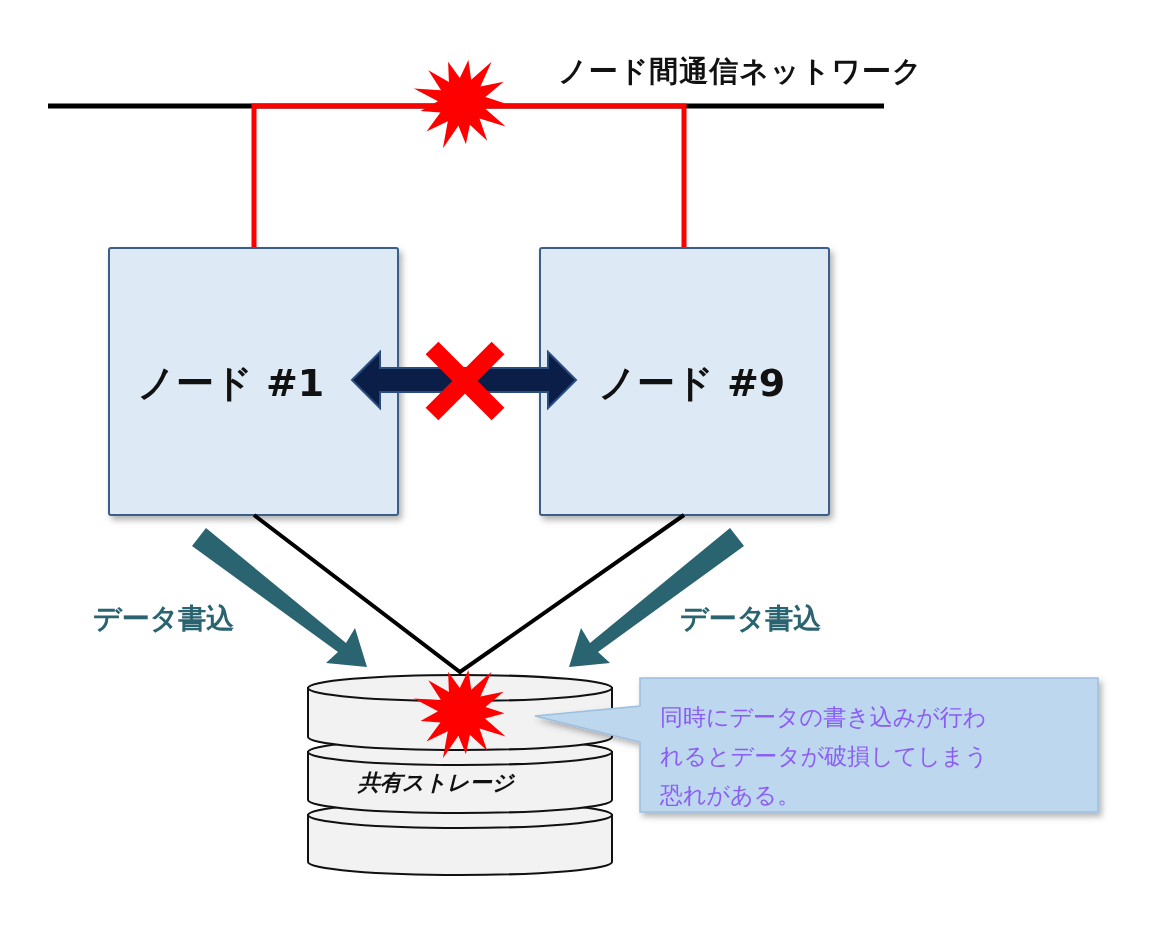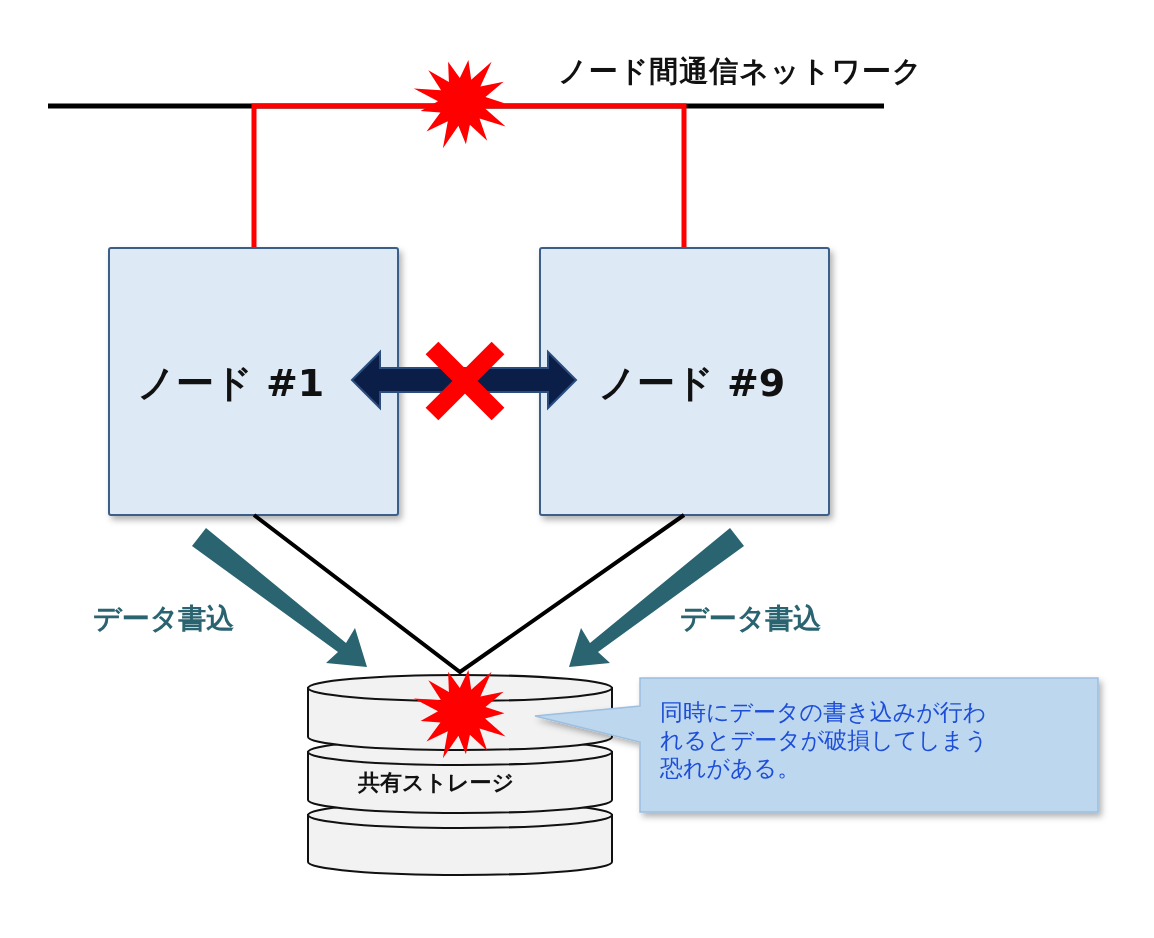--- a/index.html
+++ b/index.html
@@ -7,23 +7,23 @@
          font-family: "DejaVu Sans", "Liberation Sans", sans-serif; }
   svg { position: absolute; left: 0; top: 0; }
   .lbl { position: absolute; white-space: nowrap; font-weight: bold; }
   .title { left: 540px; top: 52px; font-size: 29px; color: #111; letter-spacing: 1px; margin-left: 18px; }
   .node-label { font-size: 38px; color: #111; }
   .node1-label { left: 137px; top: 358px; }
   .node2-label { left: 598px; top: 358px; }
   .write-label { font-size: 28px; color: #2a6470; }
   .write-left { left: 93px; top: 600px; }
   .write-right { left: 680px; top: 600px; }
-  .storage-label { left: 358px; top: 768px; font-size: 22px; color: #111; }
+  .storage-label { left: 358px; top: 768px; font-size: 22px; color: #111; font-style: italic; }
   .callout-text { position: absolute; left: 660px; top: 698px; width: 420px;
-                  font-size: 23px; line-height: 28px; color: #1d4ed8; white-space: pre-line; }
+                  font-size: 23px; line-height: 39px; color: #8b5cf6; white-space: pre-line; }
 </style>
 </head>
 <body>
 
 <svg width="1154" height="938" viewBox="0 0 1154 938">
   <defs>
     <filter id="shadow" x="-10%" y="-10%" width="130%" height="130%">
       <feDropShadow dx="3" dy="4" stdDeviation="3" flood-color="#000" flood-opacity="0.3"></feDropShadow>
     </filter>
   </defs>

